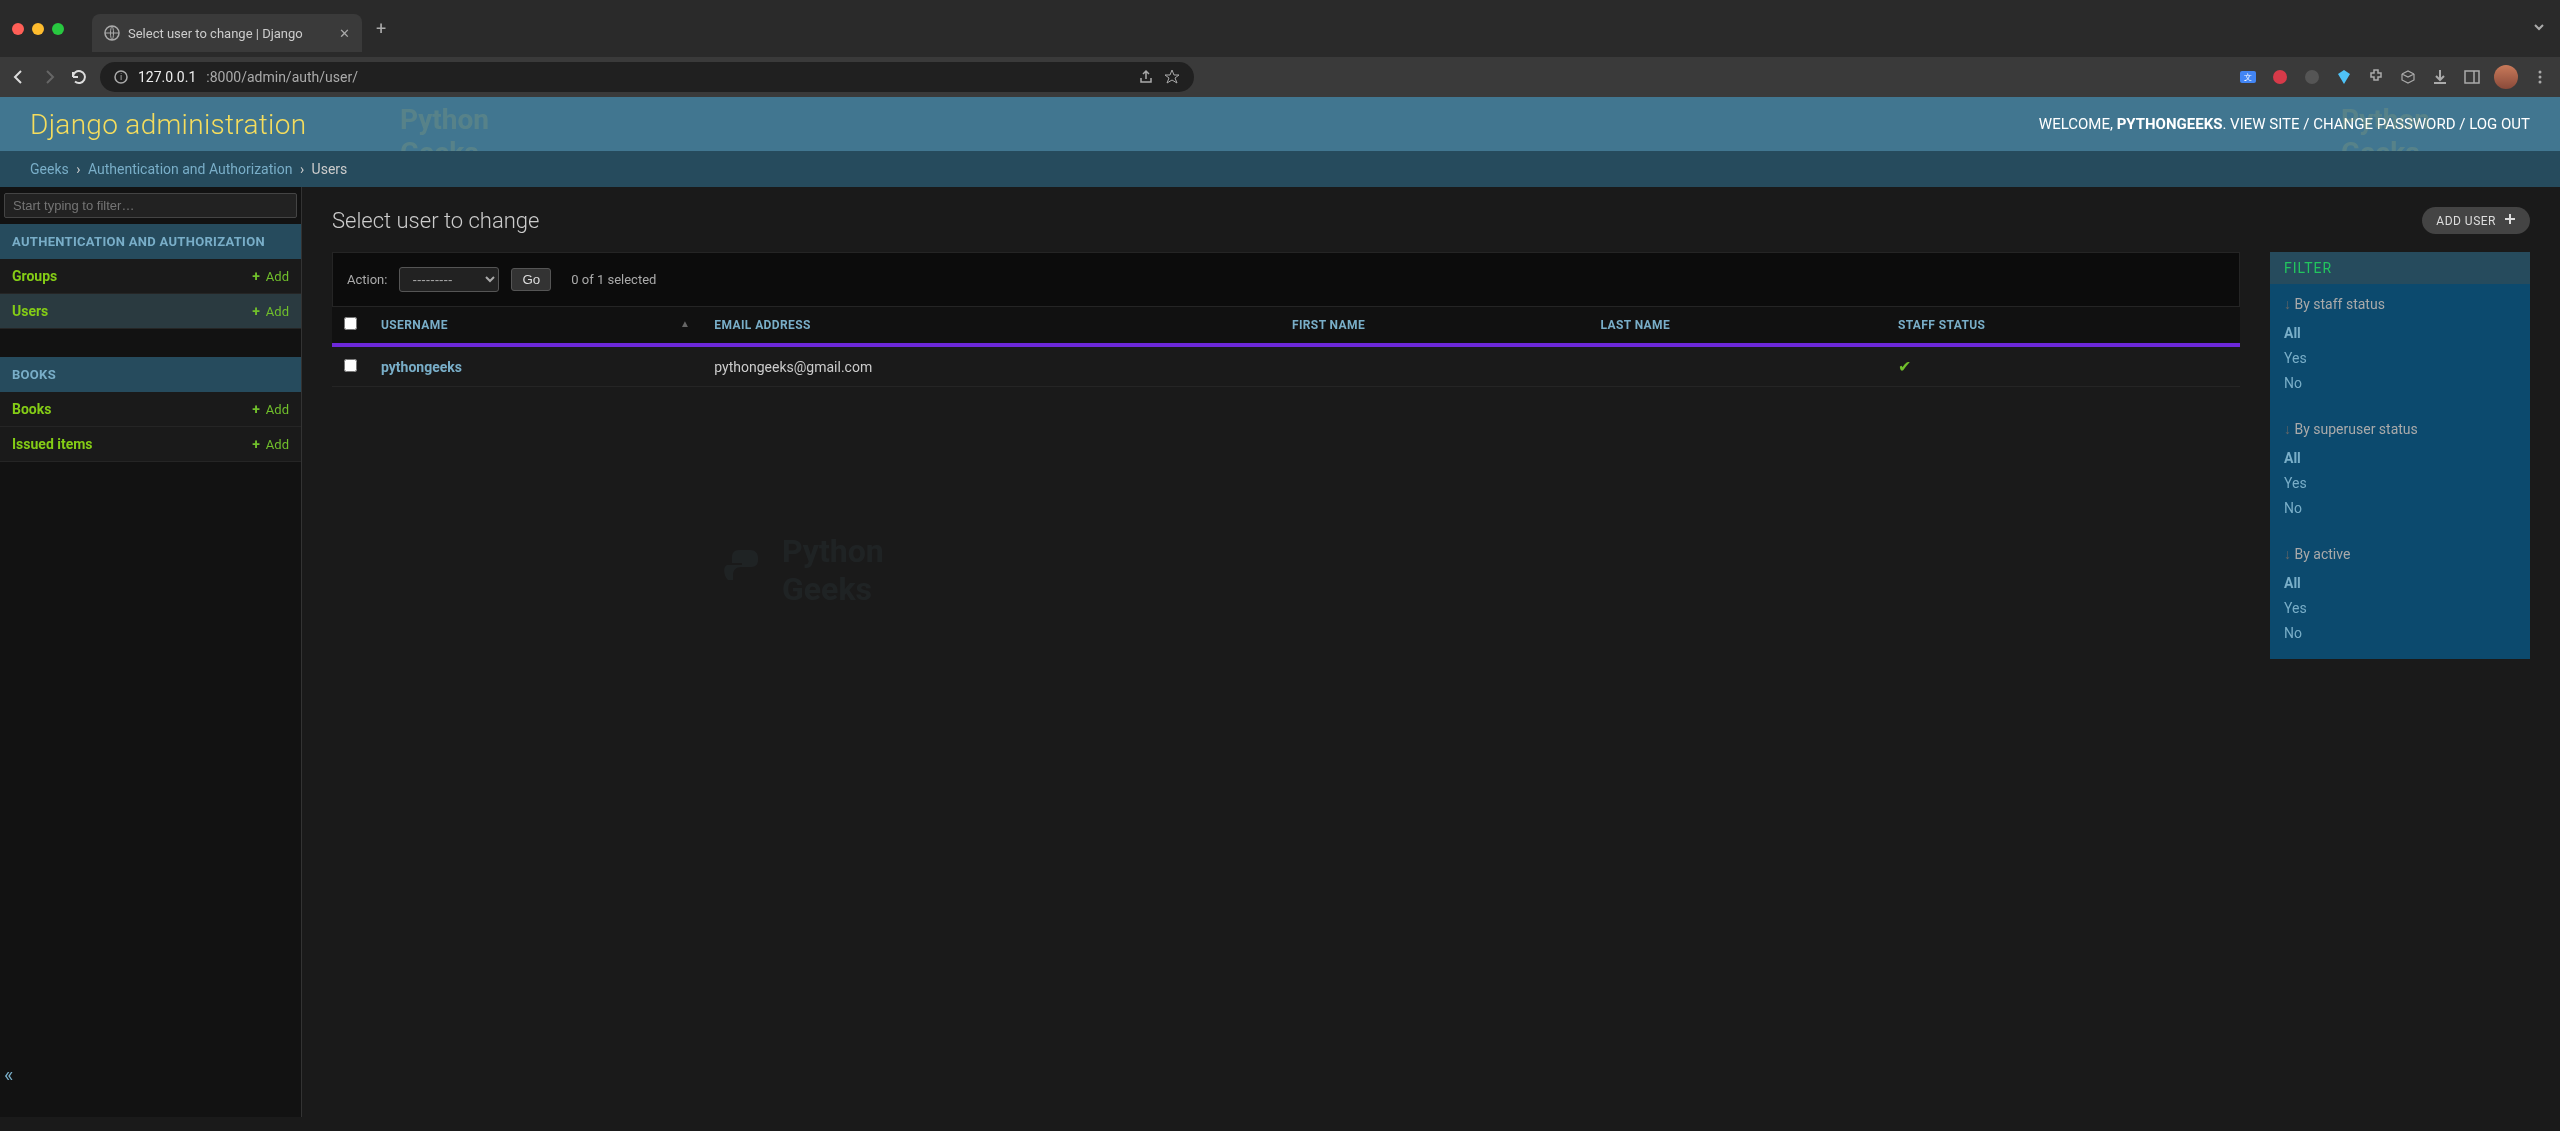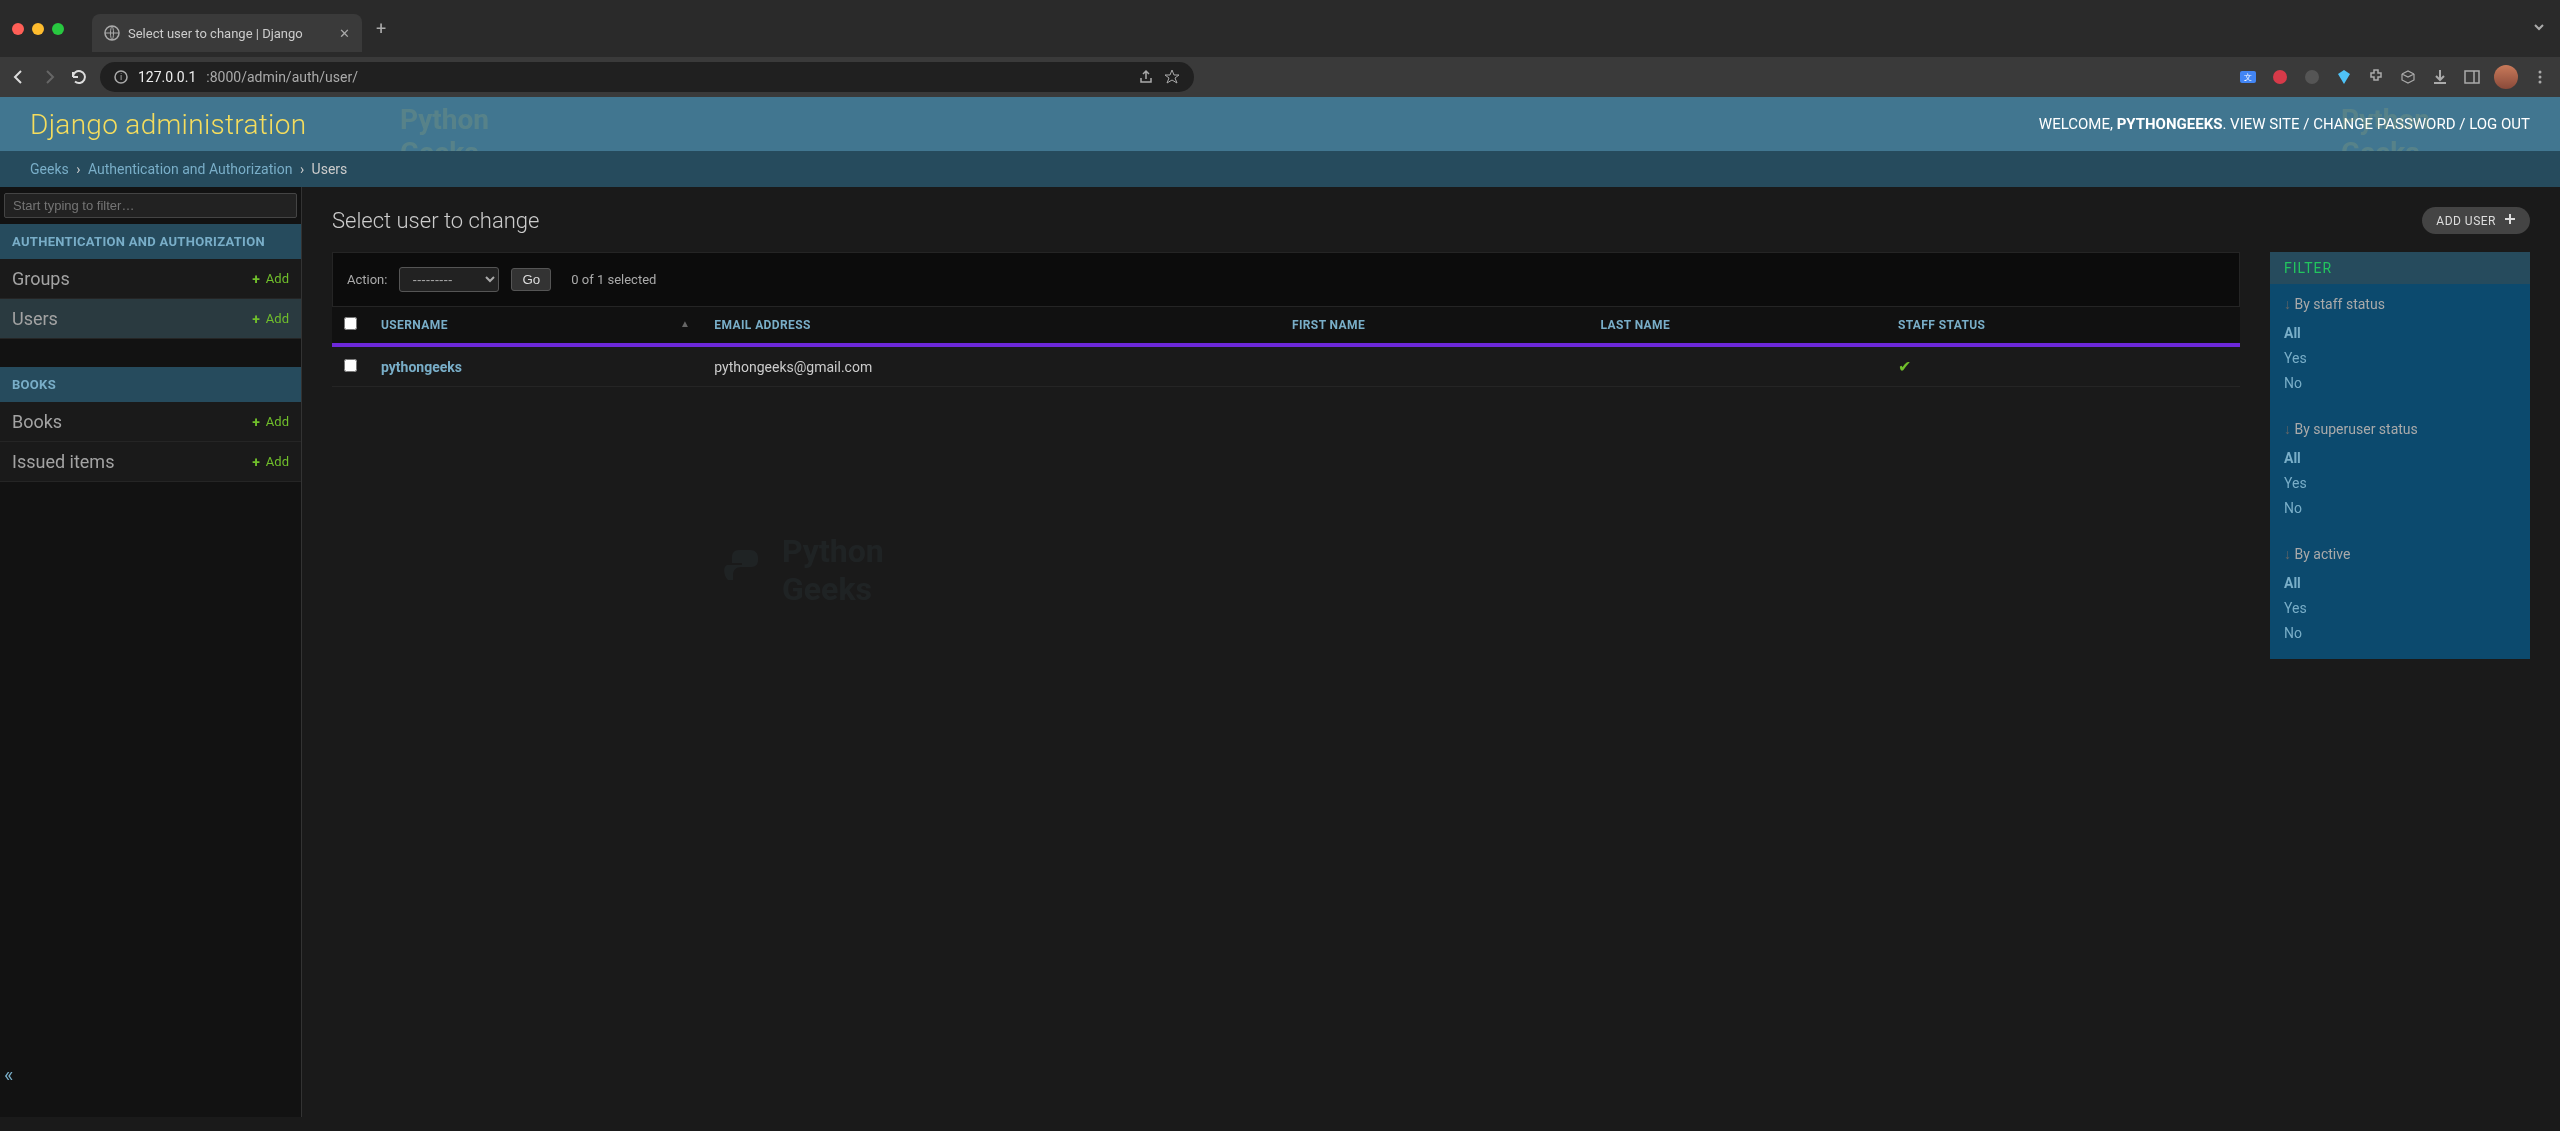--- a/index.html
+++ b/index.html
@@ -237,24 +237,24 @@
   justify-content: space-between;
   align-items: center;
   padding: 9px 12px;
   border-bottom: 1px solid #252525;
   background: #1a1a1a;
 }
 .model-row.current {
   background: #2a3a40;
 }
 .model-row a.model-link {
-  color: #a3a3a3;
-  font-size: 18px;
+  color: #84cc16;
+  font-size: 14px;
   text-decoration: none;
-  font-weight:normal;
+  font-weight:bold;
 }
 .add-link {
   color: #70bf2b;
   font-size: 13px;
   text-decoration: none;
   display:flex;
   align-items:center;
   gap:6px;
 }
 .plus-icon {

